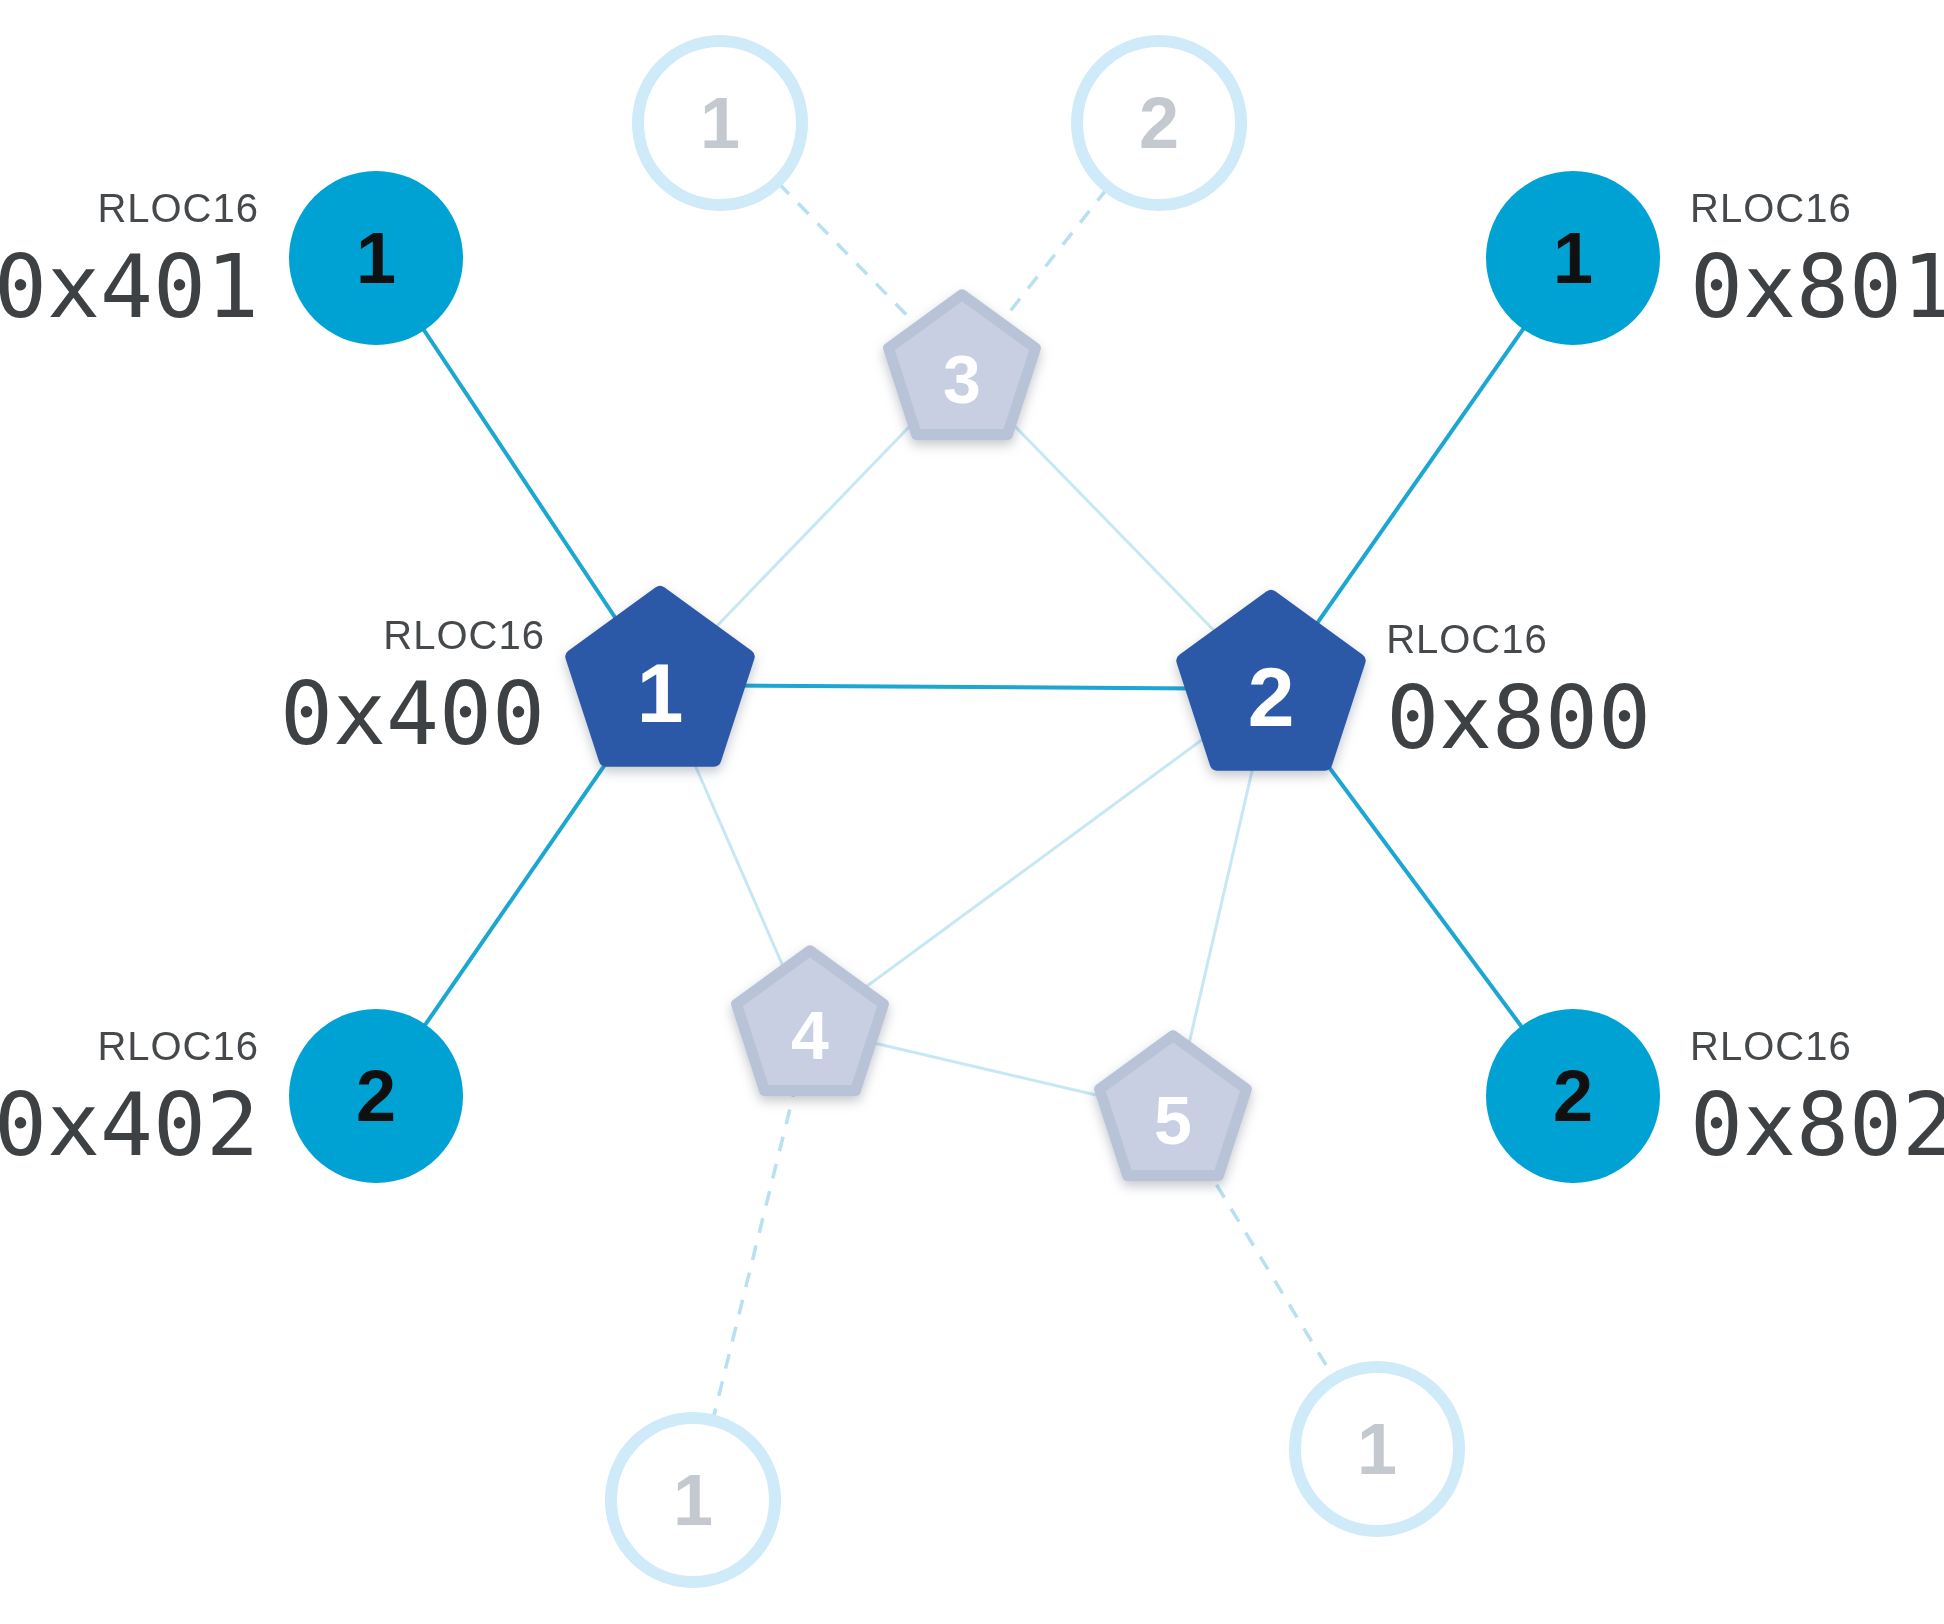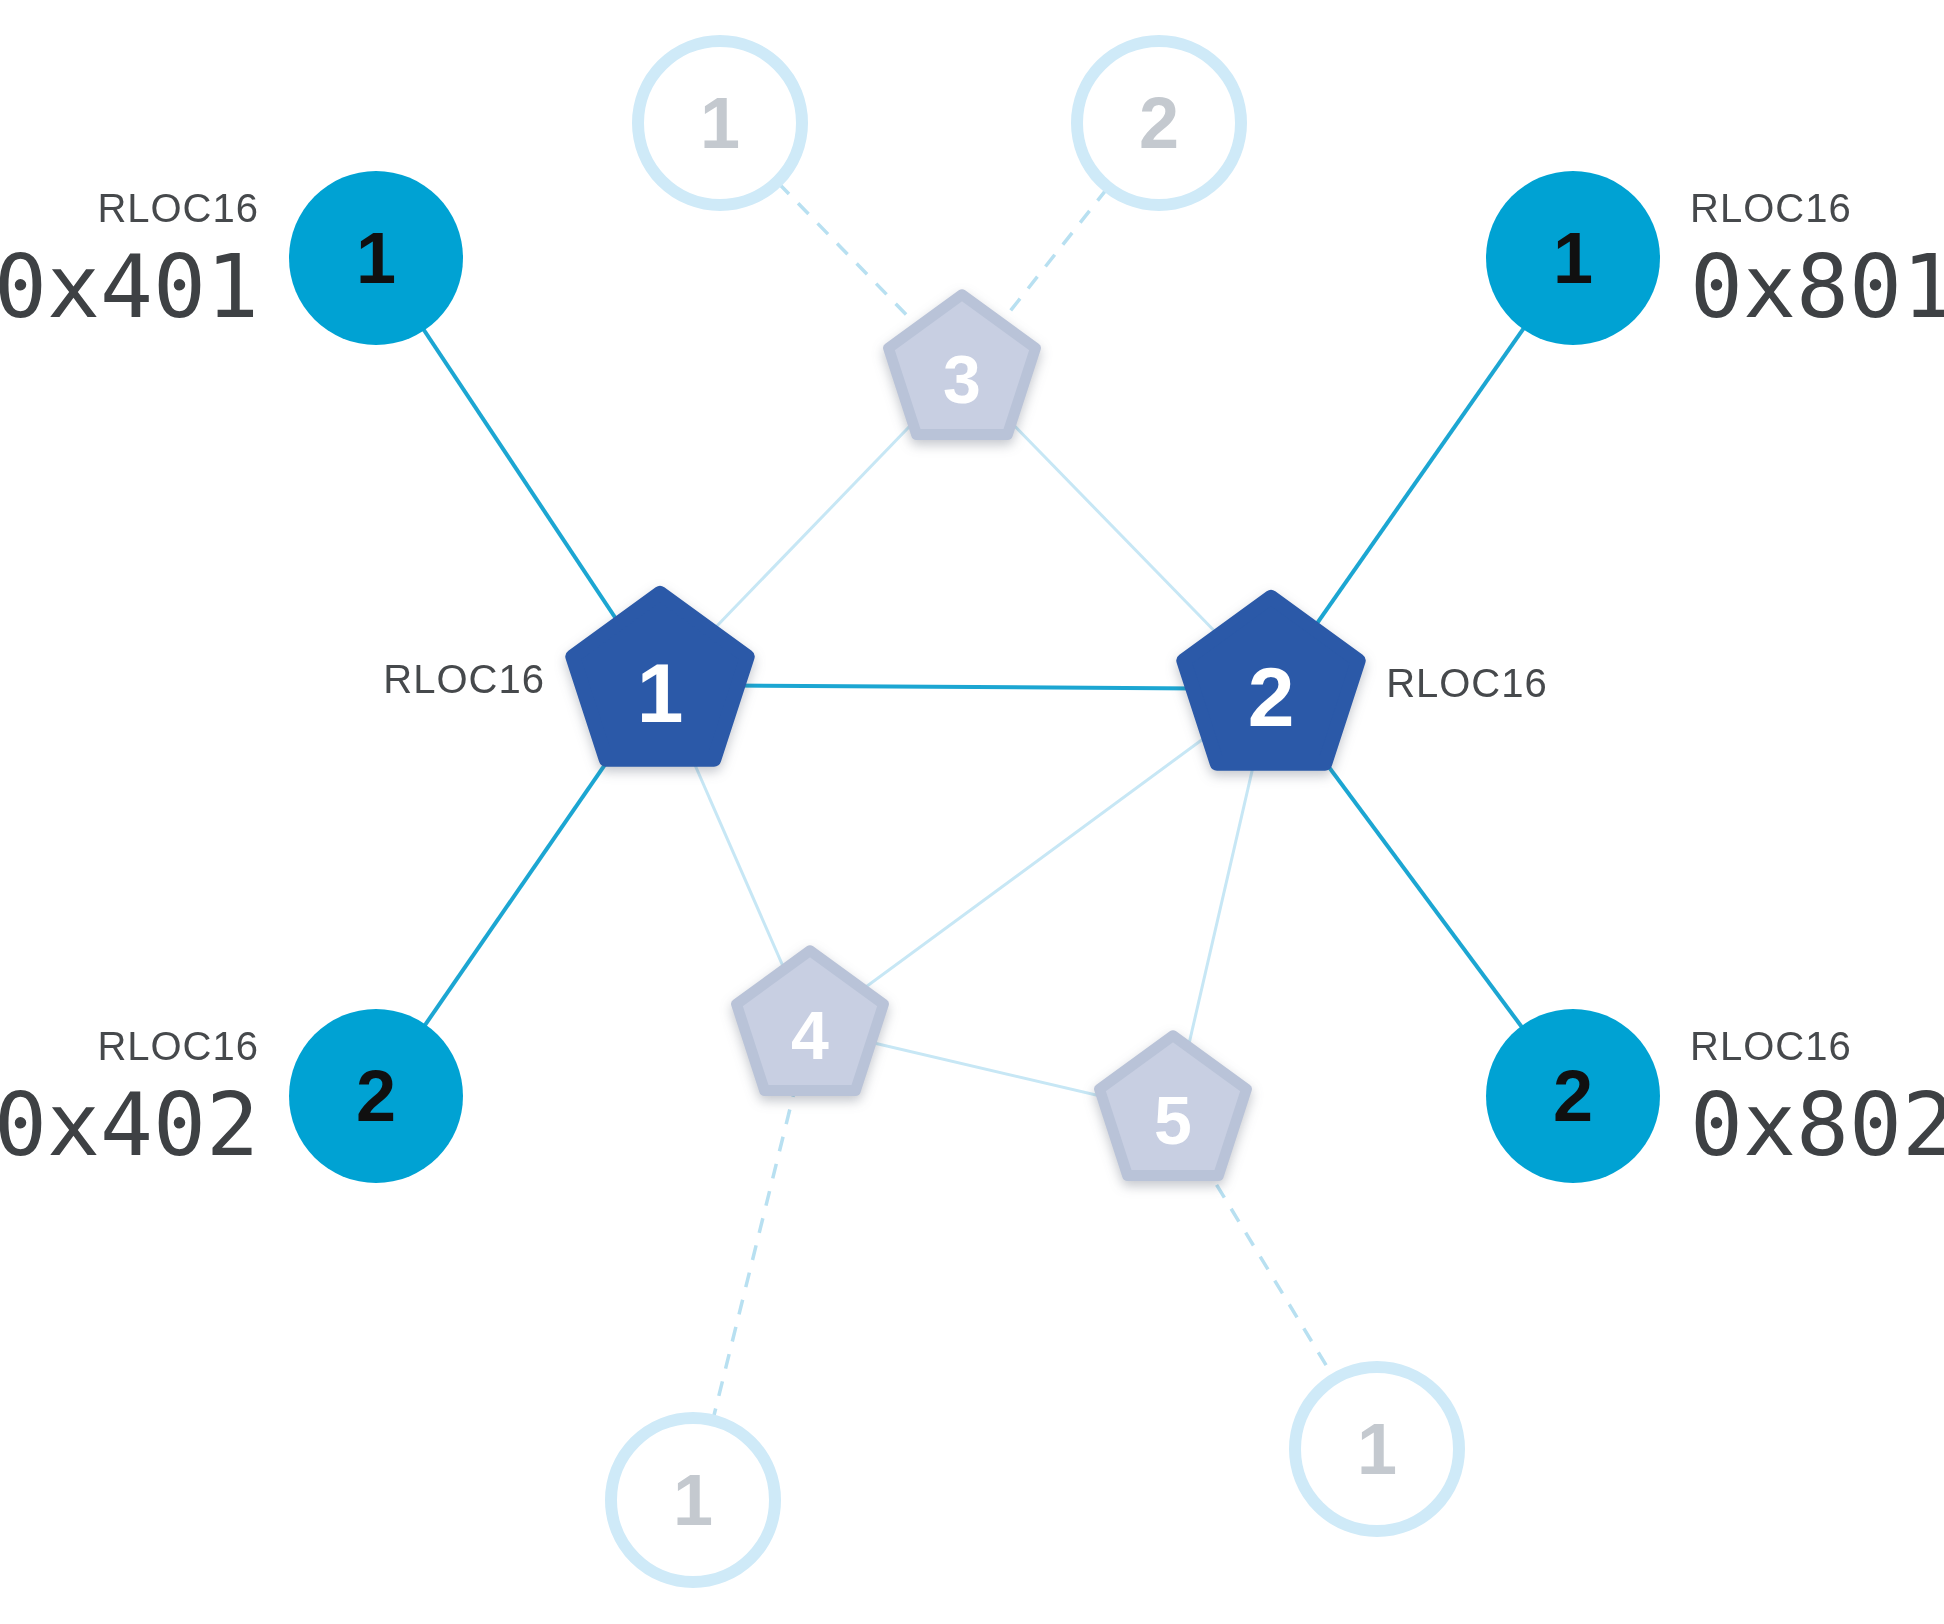--- a/index.html
+++ b/index.html
@@ -98,29 +98,31 @@
     </svg>
   <div>
       <div class="node router-active" style="left: 660px; top: 685px; height: 202px; width: 202px;">
         <svg class="pent" viewBox="-110 -110 220 220" width="202" height="202">
           <polygon points="0,-100 95.1,-30.9 58.8,80.9 -58.8,80.9 -95.1,-30.9"></polygon>
         </svg>
         <span class="pnum">1</span>
       </div>
       <div class="node-label left" style="top: 685px; right: 1399.14px;">
         <div class="rloc-title">RLOC16</div>
+        <div class="rloc-value">0x400</div>
       </div>
       <div class="node router-active" style="left: 1271px; top: 689px; height: 202px; width: 202px;">
         <svg class="pent" viewBox="-110 -110 220 220" width="202" height="202">
           <polygon points="0,-100 95.1,-30.9 58.8,80.9 -58.8,80.9 -95.1,-30.9"></polygon>
         </svg>
         <span class="pnum">2</span>
       </div>
       <div class="node-label right" style="top: 689px; left: 1386.14px;">
         <div class="rloc-title">RLOC16</div>
+        <div class="rloc-value">0x800</div>
       </div>
       <div class="node router-inactive" style="left: 962px; top: 372px; height: 170px; width: 170px;">
         <svg class="pent" viewBox="-110 -110 220 220" width="170" height="170">
           <polygon points="0,-100 95.1,-30.9 58.8,80.9 -58.8,80.9 -95.1,-30.9"></polygon>
         </svg>
         <span class="pnum">3</span>
       </div>
       <div class="node router-inactive" style="left: 810px; top: 1028px; height: 170px; width: 170px;">
         <svg class="pent" viewBox="-110 -110 220 220" width="170" height="170">
           <polygon points="0,-100 95.1,-30.9 58.8,80.9 -58.8,80.9 -95.1,-30.9"></polygon>

